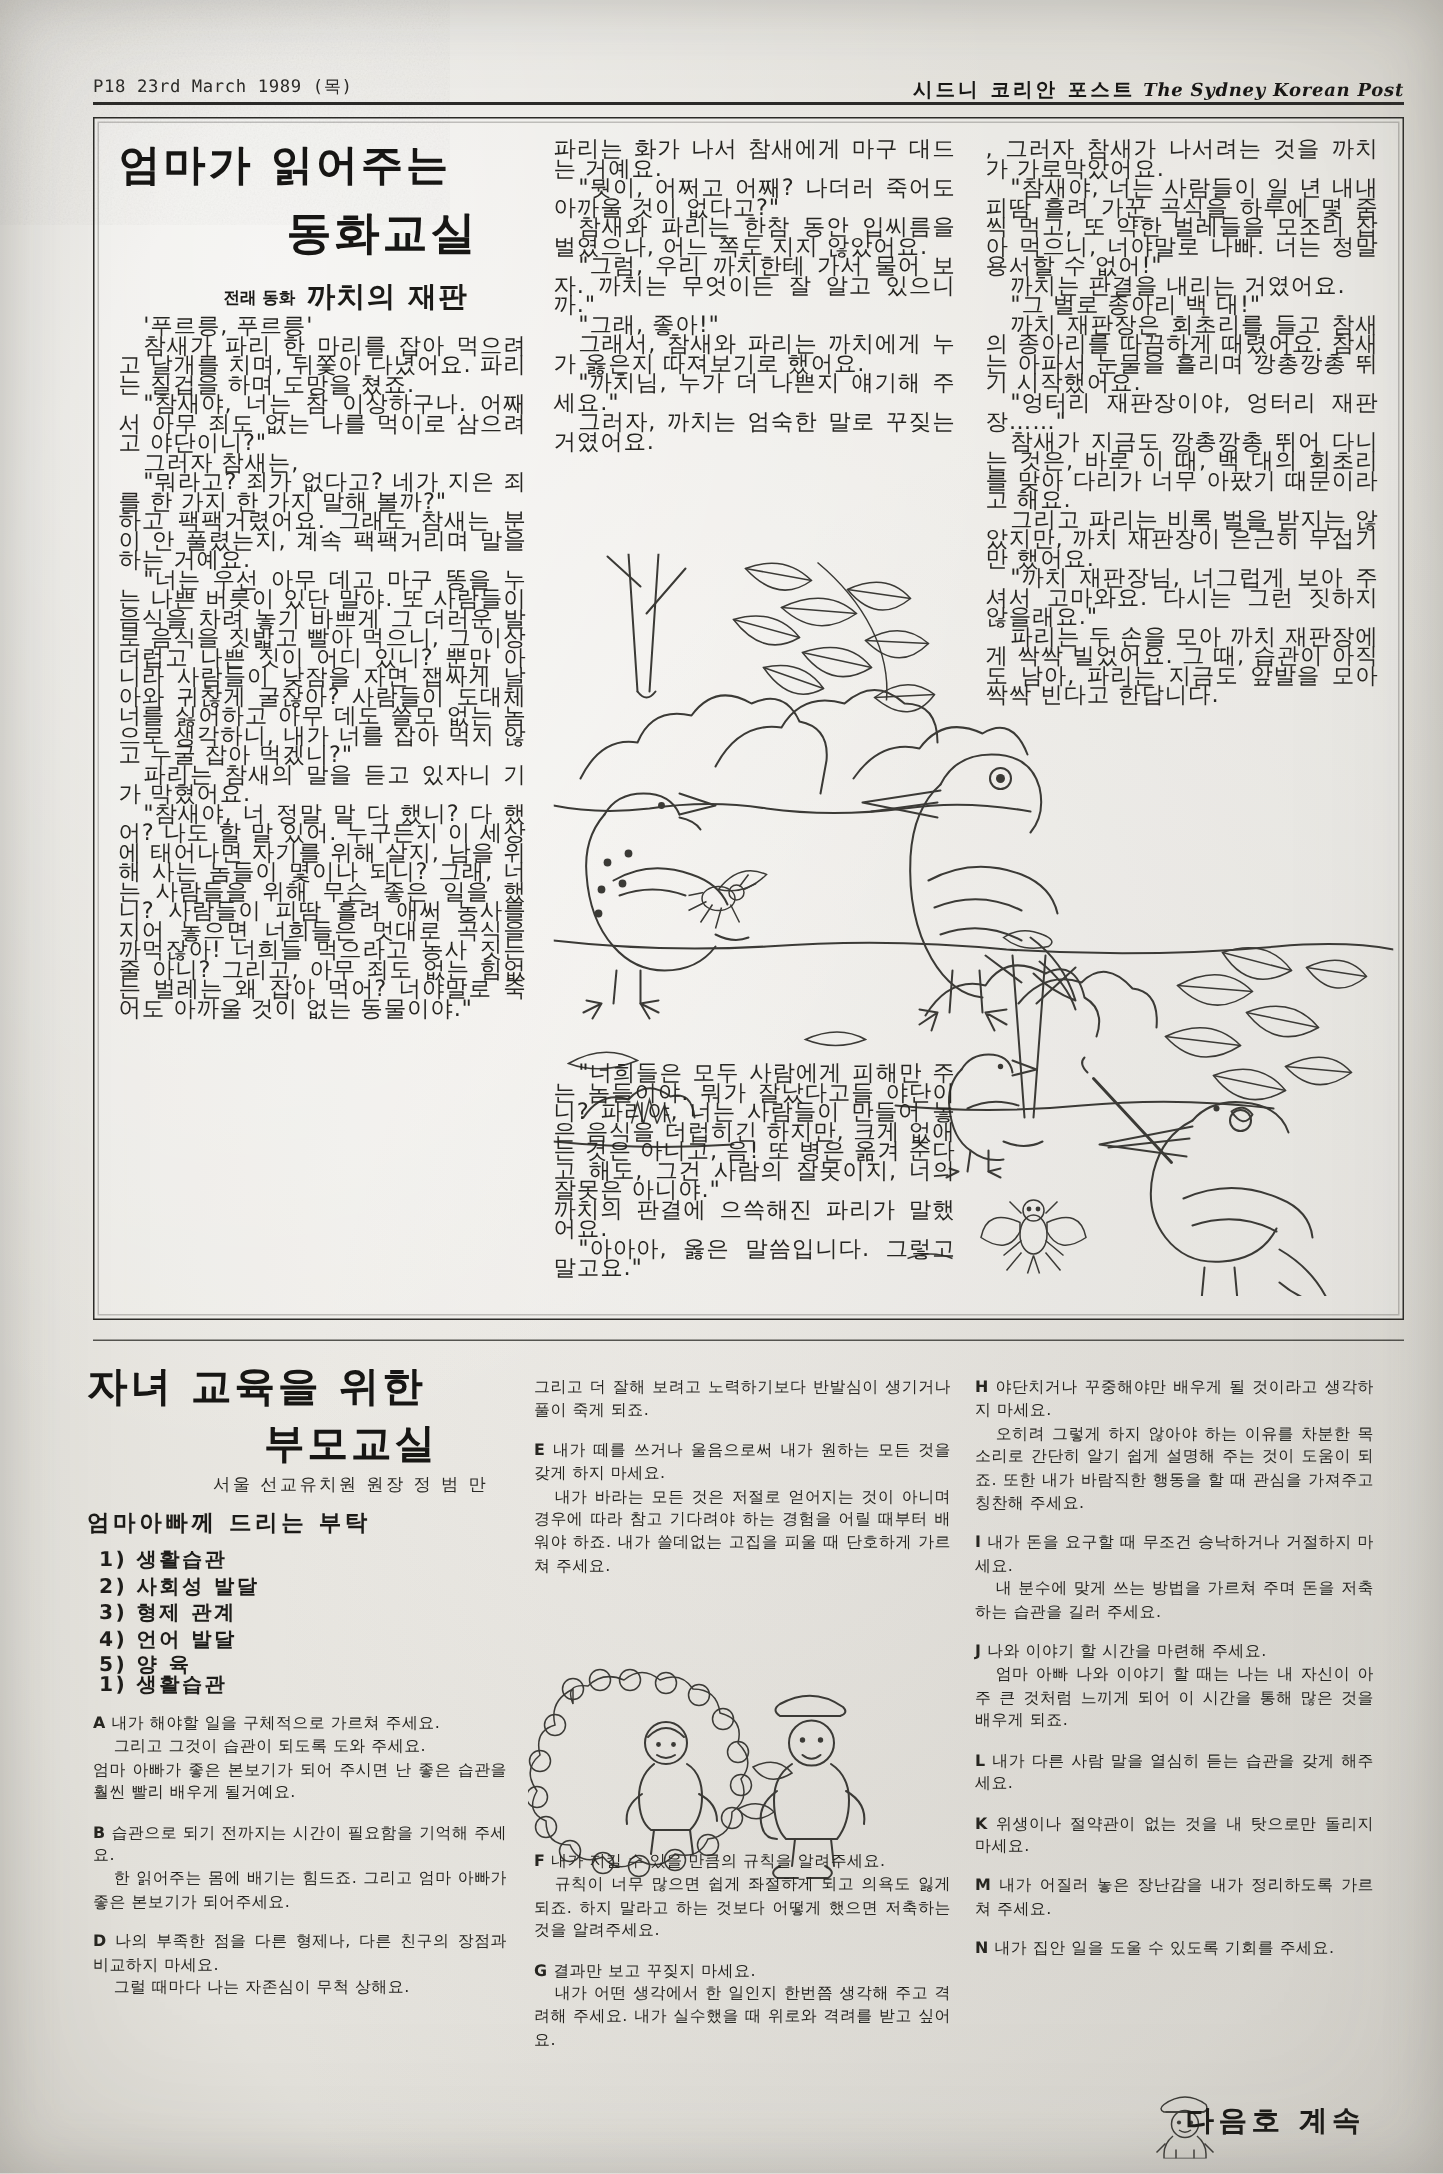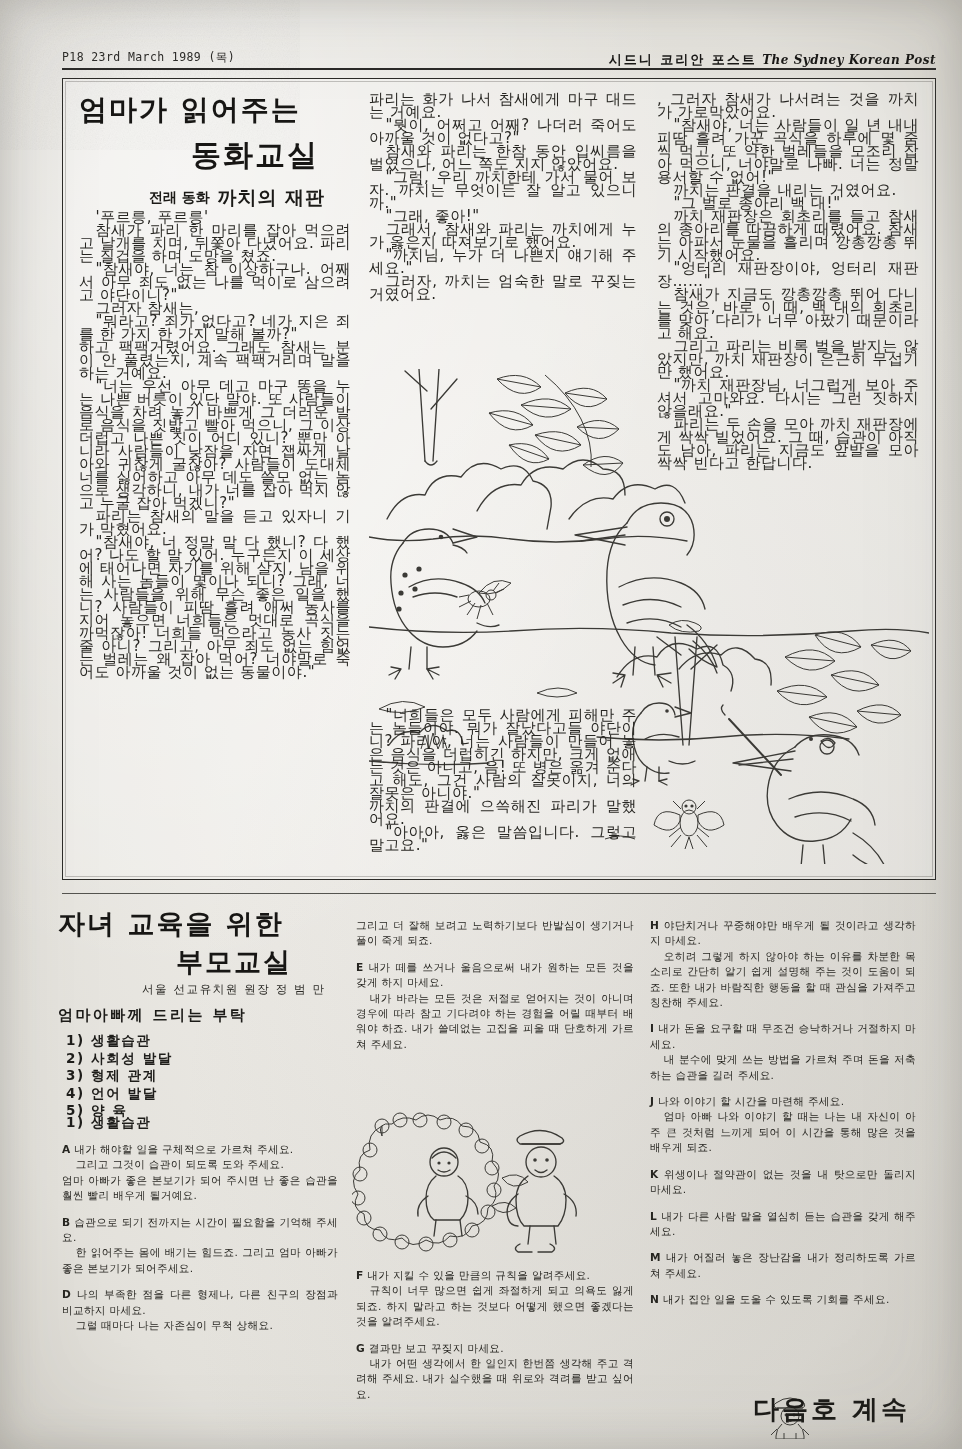--- a/index.html
+++ b/index.html
@@ -51,21 +51,21 @@
 
   .col{position:absolute;}
 
   .kotitle{
     font-family:"DejaVu Sans","Liberation Sans",sans-serif;
     color:#171614;font-weight:700;
   }
   .title-l1{position:absolute;left:16px;top:12px;font-size:28px;letter-spacing:2px;}
   .title-l2{position:absolute;left:128px;top:56px;font-size:30px;letter-spacing:2px;}
   .subt{position:absolute;left:86px;top:106px;font-size:19px;font-weight:700;letter-spacing:1px;color:#1b1a17;}
-  .subt .small{font-size:14px;letter-spacing:0;vertical-align:2px;}
+  .subt .small{font-size:11px;letter-spacing:0;vertical-align:2px;}
 
   .body-ko{
     font-size:15px;line-height:13px;color:#272622;
     letter-spacing:.55px;text-align:justify;word-break:break-all;
   }
   .body-ko p{margin:0;}
   .body-ko p.ind{text-indent:1.1em;}
 
   
   .illus{
@@ -86,21 +86,21 @@
 
   .numlist{position:absolute;left:66px;top:1032px;font-size:13.5px;line-height:17.5px;letter-spacing:1.6px;color:#1e1d1a;font-weight:700;}
   .sect1{position:absolute;left:66px;top:1114px;font-size:13.5px;letter-spacing:1.6px;color:#1e1d1a;font-weight:700;}
 
   .adv{font-size:10.6px;line-height:15.4px;letter-spacing:.35px;color:#262520;text-align:justify;word-break:break-all;}
   .adv .ltr{font-weight:700;}
   .adv .itm{margin-bottom:11px;}
   .adv .l1{text-indent:0;}
   .adv .l3{text-indent:1.3em;}
 
-  .stamp{position:absolute;right:52px;bottom:22px;font-size:26px;font-weight:700;letter-spacing:3px;color:#1a1916;}
+  .stamp{position:absolute;right:52px;bottom:22px;font-size:19px;font-weight:700;letter-spacing:3px;color:#1a1916;}
   .stamp-fig{position:absolute;right:150px;bottom:10px;width:44px;height:48px;}
 
   .divider2{position:absolute;left:62px;right:26px;top:893px;height:1.3px;background:#3a3935;opacity:.85;}
 
   .ink{stroke:#3b3a36;fill:none;stroke-width:1.35;stroke-linecap:round;stroke-linejoin:round;}
   .ink-th{stroke:#3b3a36;fill:none;stroke-width:1.0;}
   .ink-f{fill:#3b3a36;stroke:none;}
 </style>
 </head>
 <body>
@@ -438,25 +438,25 @@
         <path d="M198 166 q8 4 2 8 l-14 0"></path>
       </g>
 
       <g class="ink-th">
         <path d="M150 100 q16-8 26 4 q-16 10-26-4z"></path>
         <path d="M140 128 q14-8 24 2 q-14 10-24-2z"></path>
       </g>
     </svg>
   </div>
 
-  <div class="adv" style="position:absolute;left:356px;top:1268px;width:278px;">
+  <div class="adv" style="position:absolute;left:356px;top:1234px;width:278px;">
     <div class="itm">
       <div class="l1"><span class="ltr">F</span>
         <span>내가 지킬 수 있을 만큼의 규칙을 알려주세요.</span></div>
-      <div class="l3">규칙이 너무 많으면  쉽게 좌절하게 되고  의욕도  잃게 되죠.  하지 말라고 하는 것보다  어떻게 했으면  좋겠다는 것을 알려주세요.</div>
+      <div class="l3">규칙이 너무 많으면  쉽게 좌절하게 되고  의욕도  잃게 되죠.  하지 말라고 하는 것보다  어떻게 했으면  저축하는 것을 알려주세요.</div>
     </div>
     <div class="itm">
       <div class="l1"><span class="ltr">G</span>
         <span>결과만 보고  꾸짖지 마세요.</span></div>
       <div class="l3">내가 어떤 생각에서 한 일인지  한번쯤  생각해 주고 격려해 주세요.  내가  실수했을 때  위로와 격려를  받고 싶어요.</div>
     </div>
   </div>
 
   <div class="adv" style="position:absolute;left:650px;top:918px;width:266px;">
     <div class="itm">
@@ -468,26 +468,26 @@
       <div class="l1"><span class="ltr">I</span>
         <span>내가 돈을 요구할 때  무조건 승낙하거나 거절하지  마세요.</span></div>
       <div class="l3">내 분수에  맞게  쓰는 방법을  가르쳐 주며 돈을 저축하는  습관을 길러 주세요.</div>
     </div>
     <div class="itm">
       <div class="l1"><span class="ltr">J</span>
         <span>나와 이야기 할 시간을  마련해 주세요.</span></div>
       <div class="l3">엄마 아빠 나와  이야기 할 때는  나는 내 자신이  아주  큰 것처럼  느끼게 되어  이 시간을 통해 많은 것을  배우게 되죠.</div>
     </div>
     <div class="itm">
+      <div class="l1"><span class="ltr">L</span>
+        <span>내가 다른 사람 말을  열심히 듣는 습관을 갖게  해주세요.</span></div>
+    </div>
+    <div class="itm">
       <div class="l1"><span class="ltr">K</span>
         <span>위생이나  절약관이  없는 것을  내 탓으로만 돌리지  마세요.</span></div>
-    </div>
-    <div class="itm">
-      <div class="l1"><span class="ltr">L</span>
-        <span>내가 다른 사람 말을  열심히 듣는 습관을 갖게  해주세요.</span></div>
     </div>
     <div class="itm">
       <div class="l1"><span class="ltr">M</span>
         <span>내가 어질러 놓은 장난감을  내가 정리하도록 가르쳐 주세요.</span></div>
     </div>
     <div class="itm">
       <div class="l1"><span class="ltr">N</span>
         <span>내가 집안 일을  도울 수 있도록  기회를 주세요.</span></div>
     </div>
   </div>

